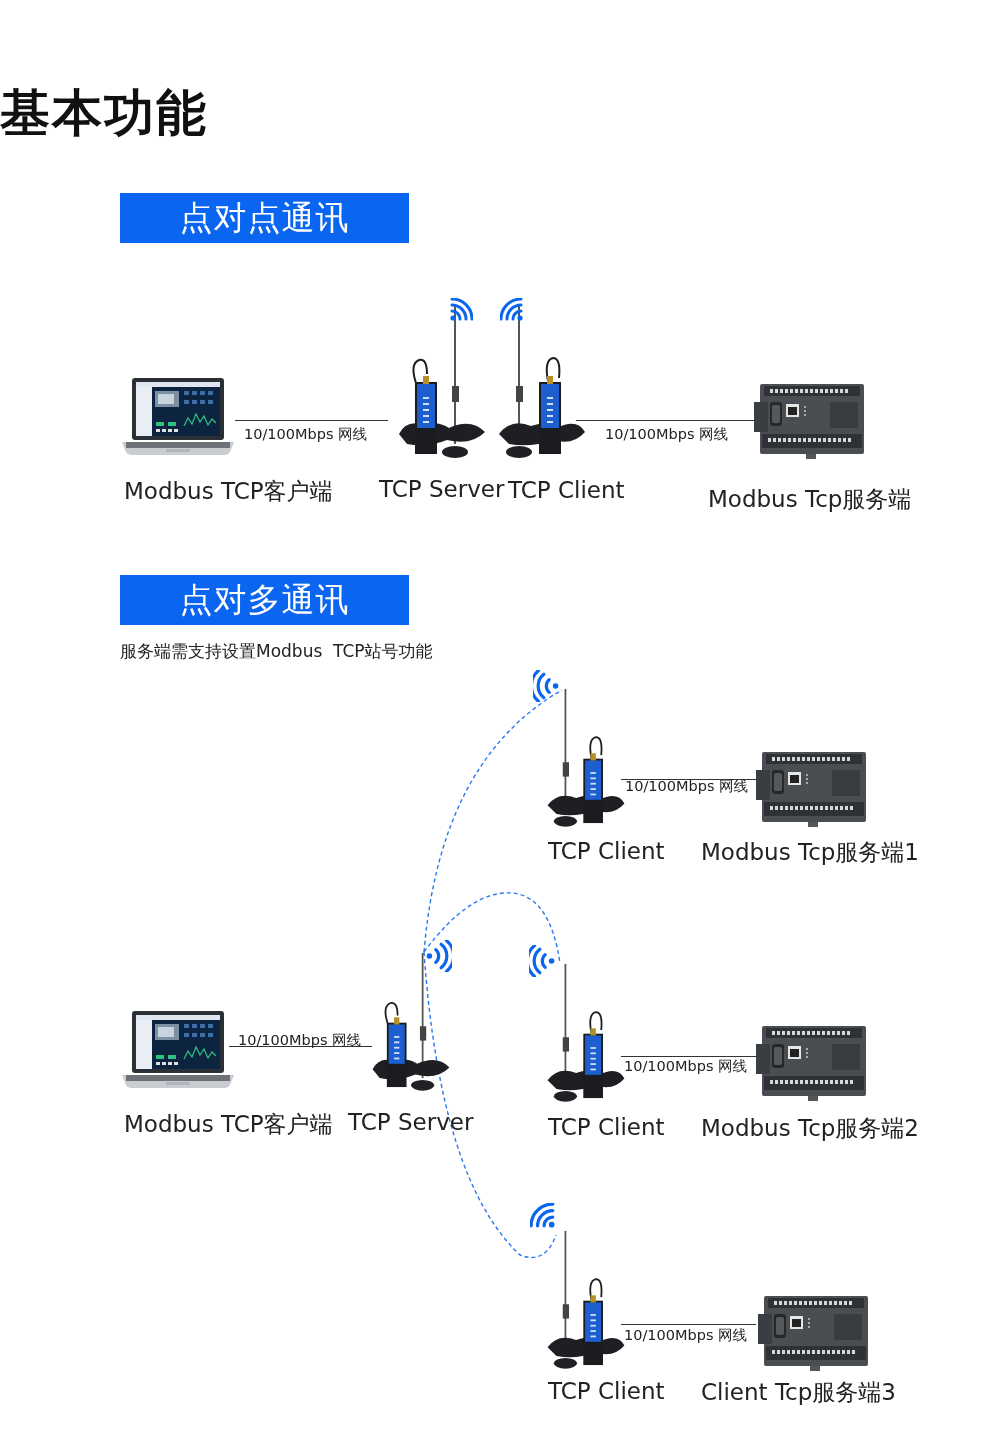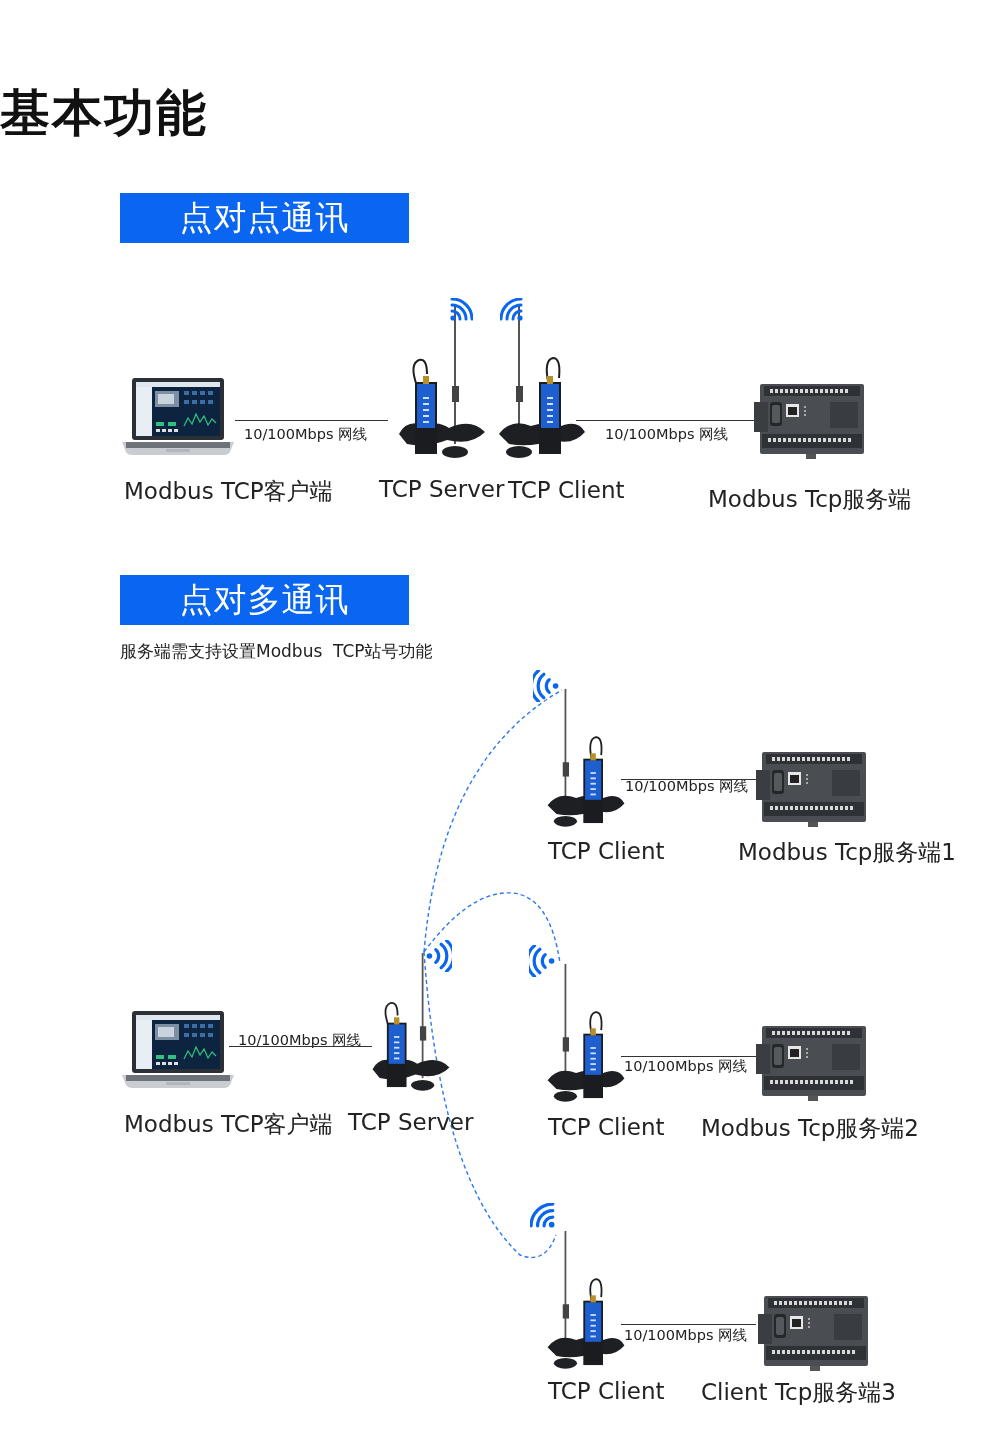--- a/index.html
+++ b/index.html
@@ -234,21 +234,21 @@
   </svg>
 <svg class="dev" style="left:541px;top:680px;width:90px;height:152px;">
     <use href="#sym-router-l"></use>
   </svg>
 <div class="abs cable-label" style="left:625px;top:750px;">10/100Mbps 网线</div>
 <div class="abs wire" style="left:621px;top:779px;width:135px;"></div>
 <svg class="dev" style="left:756px;top:748px;width:112px;height:80px;">
     <use href="#sym-plc"></use>
   </svg>
 <div class="abs label" style="left:548px;top:838px;">TCP Client</div>
-<div class="abs label" style="left:701px;top:837px;margin-left:37px;">Modbus Tcp服务端1</div>
+<div class="abs label" style="left:701px;top:837px;">Modbus Tcp服务端1</div>
 
 <svg class="dev" style="left:529px;top:945px;width:26px;height:32px;">
     <use href="#sym-wifi-l"></use>
   </svg>
 <svg class="dev" style="left:541px;top:955px;width:90px;height:152px;">
     <use href="#sym-router-l"></use>
   </svg>
 <div class="abs cable-label" style="left:624px;top:1030px;">10/100Mbps 网线</div>
 <div class="abs wire" style="left:621px;top:1056px;width:135px;"></div>
 <svg class="dev" style="left:756px;top:1022px;width:112px;height:80px;">

